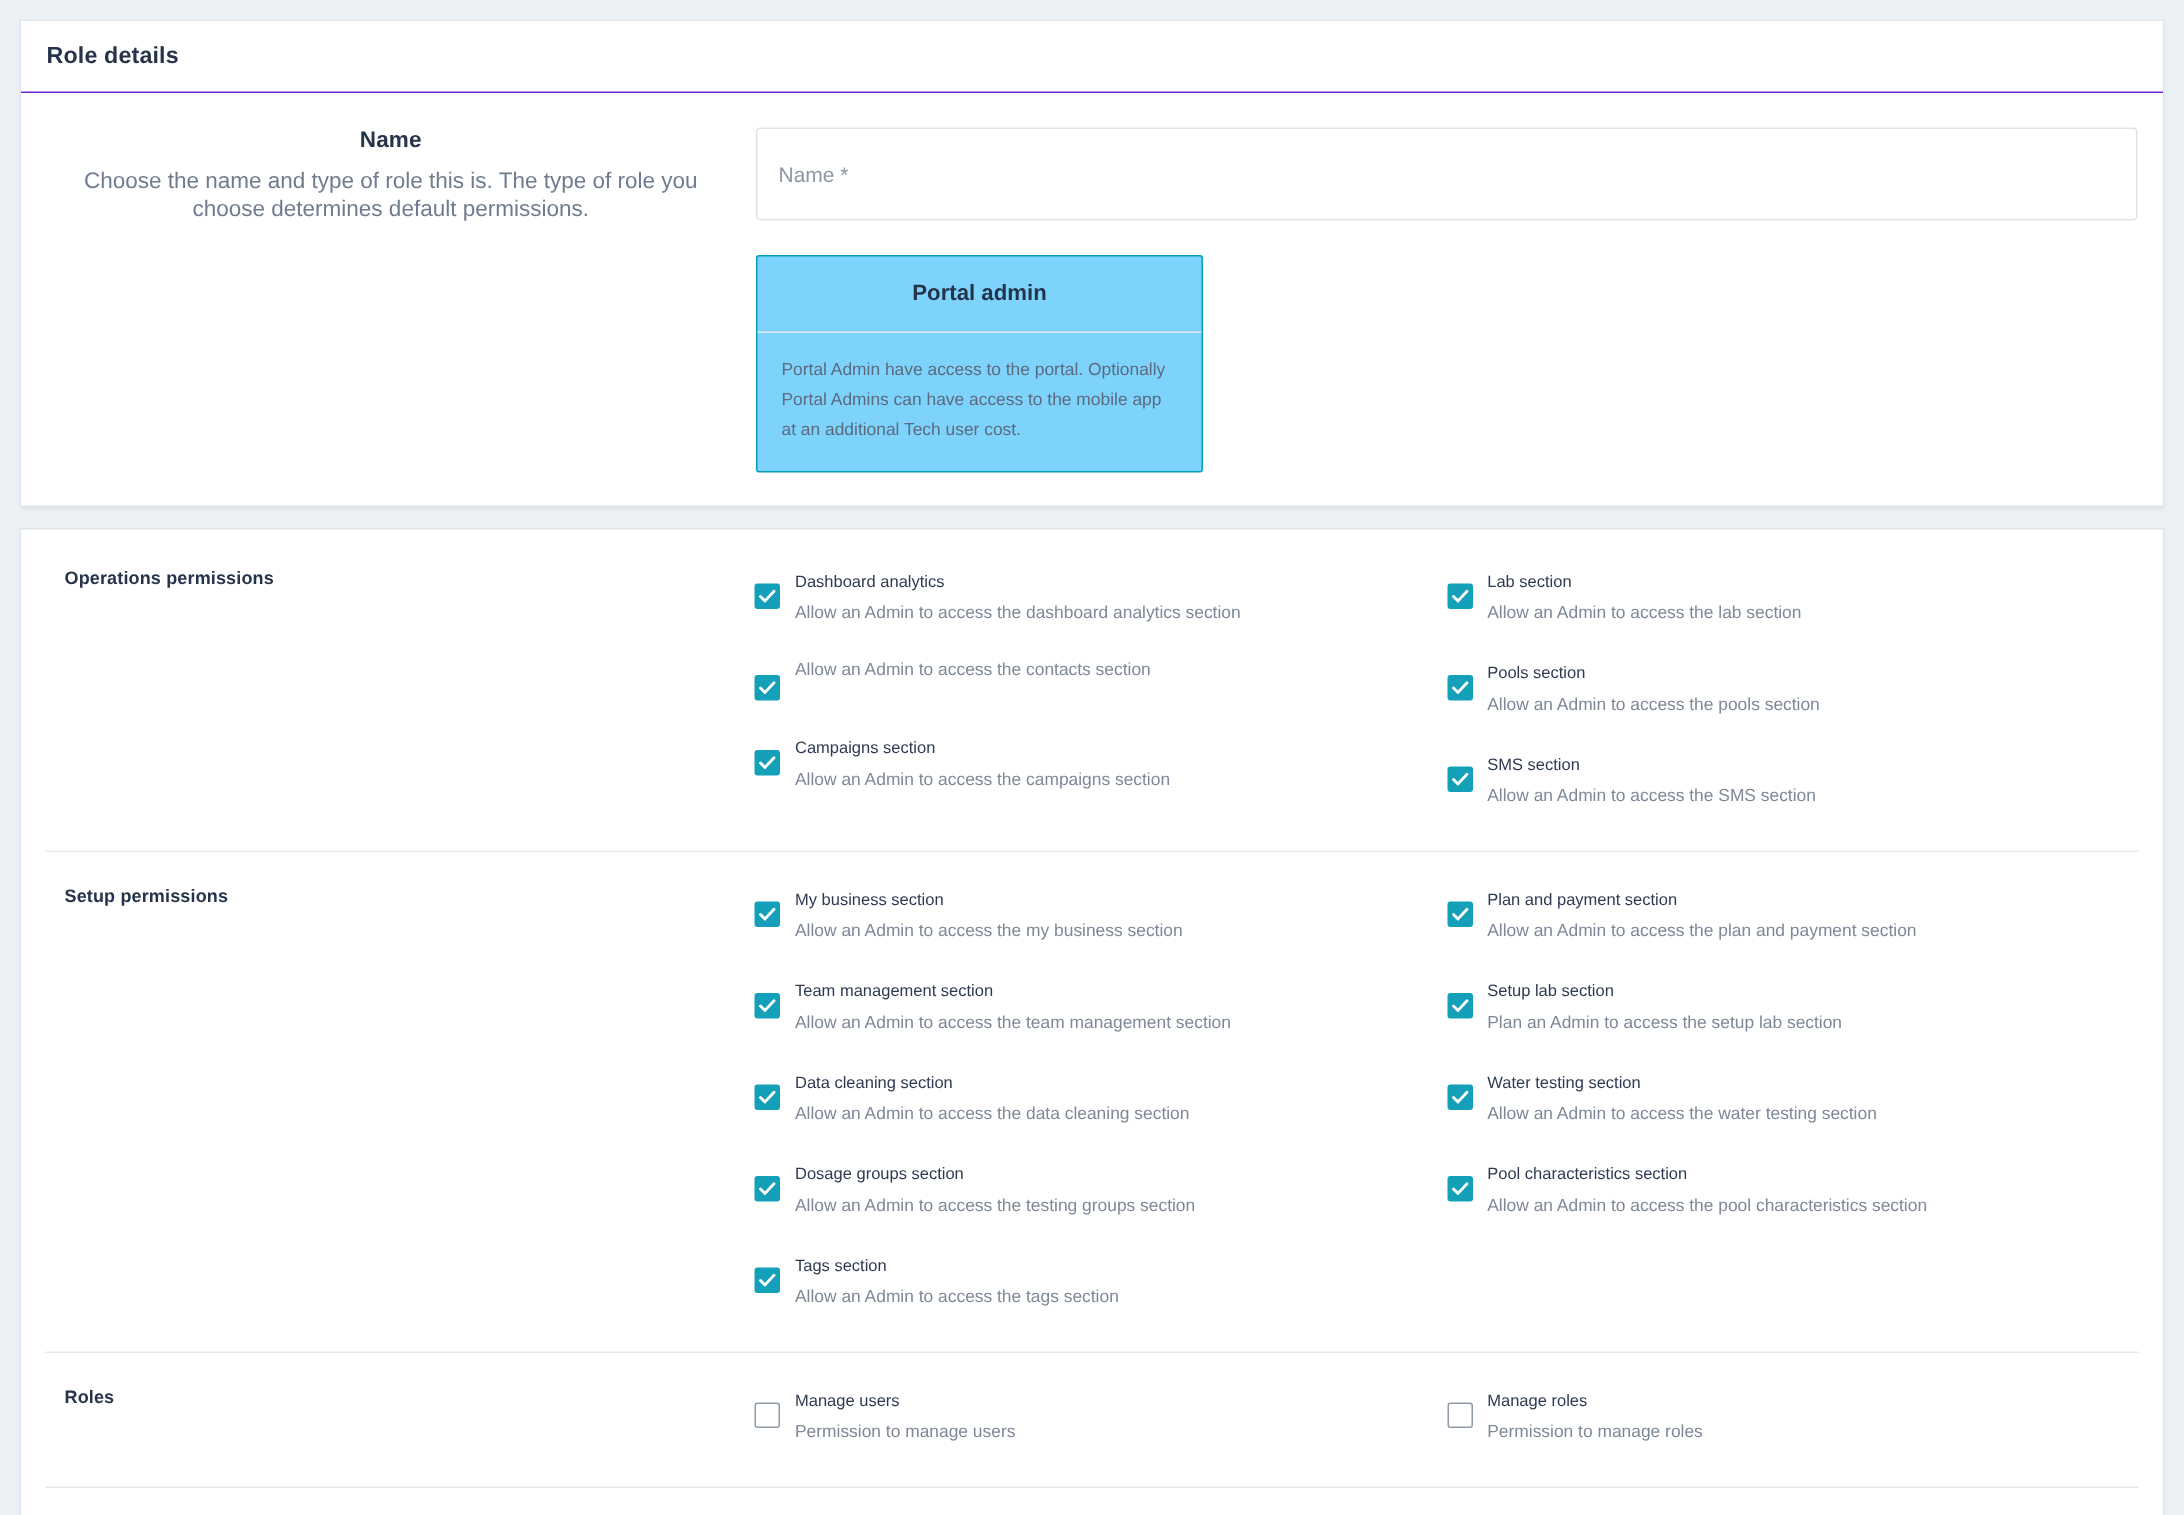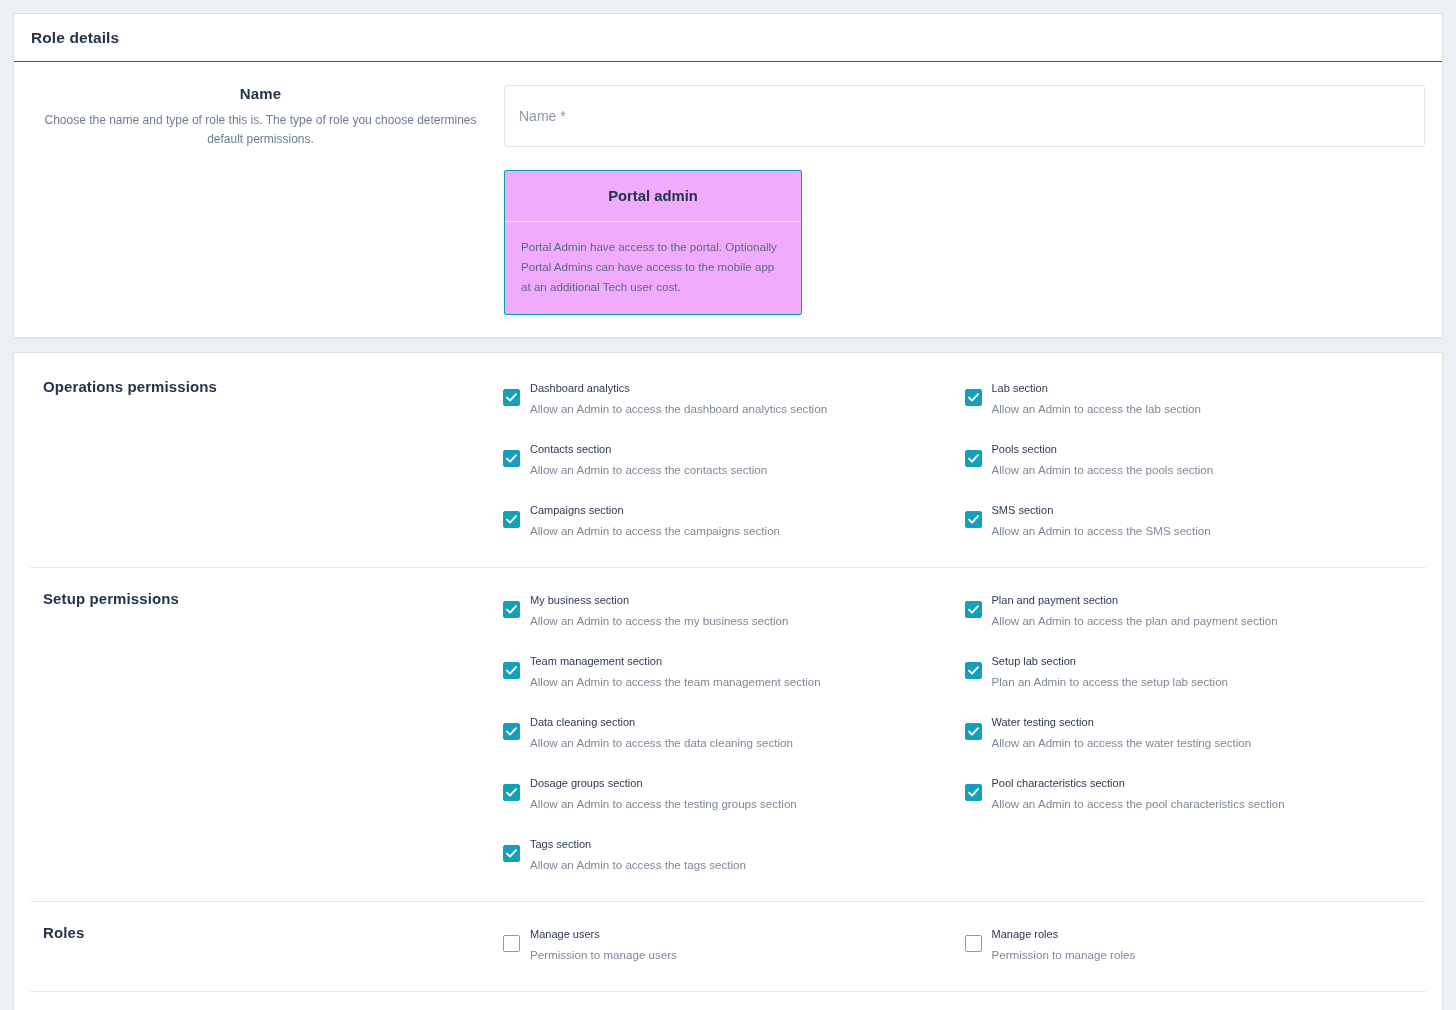--- a/index.html
+++ b/index.html
@@ -52,21 +52,21 @@
   .role-right { flex: 1 1 auto; }
 
   .section-title {
     font-size: 15px;
     font-weight: 700;
     color: #26344b;
     margin: 0 0 9px 0;
     letter-spacing: .1px;
   }
   .section-desc {
-    font-size: 12px;
+    font-size: 15px;
     line-height: 19px;
     color: #6f7c90;
     margin: 0;
     max-width: 460px;
   }
 
   .name-input {
     display: block;
     width: 100%;
     height: 62px;
@@ -78,21 +78,21 @@
     color: #3b4758;
     background: #fff;
     outline: none;
   }
   .name-input::placeholder { color: #8d97a6; }
 
   .role-card {
     margin-top: 23px;
     width: 298px;
     border: 1px solid #00a0b7;
-    background: #f0abfc;
+    background: #7dd3fc;
     border-radius: 2px;
     cursor: pointer;
   }
   .role-card-head {
     height: 51px;
     display: flex;
     align-items: center;
     justify-content: center;
     border-bottom: 1px solid #e8ecf0;
   }
@@ -121,21 +121,21 @@
   }
   .perm-group:first-child { border-top: none; padding-top: 25px; }
 
   .perm-label-col {
     width: 473px;
     flex: 0 0 473px;
     padding-left: 13px;
     padding-right: 10px;
   }
   .perm-group-title {
-    font-size: 15px;
+    font-size: 12px;
     font-weight: 700;
     color: #26344b;
     letter-spacing: .1px;
     margin: 0;
   }
 
   .perm-cols {
     flex: 1 1 auto;
     display: flex;
   }
@@ -235,21 +235,20 @@
                   <p class="perm-desc">Allow an Admin to access the dashboard analytics section</p>
                 </span>
               </div>
               <div class="perm-item">
                 <span class="cbox checked">
                   <svg width="13" height="13" viewBox="0 0 13 13" aria-hidden="true">
                     <path d="M2 6.6 L5 9.6 L11 3.2" fill="none" stroke="#ffffff" stroke-width="1.9" stroke-linecap="round" stroke-linejoin="round"></path>
                   </svg>
                 </span>
                 <span class="perm-text">
-                  <p class="perm-name">Contacts section</p>
                   <p class="perm-desc">Allow an Admin to access the contacts section</p>
                 </span>
               </div>
               <div class="perm-item">
                 <span class="cbox checked">
                   <svg width="13" height="13" viewBox="0 0 13 13" aria-hidden="true">
                     <path d="M2 6.6 L5 9.6 L11 3.2" fill="none" stroke="#ffffff" stroke-width="1.9" stroke-linecap="round" stroke-linejoin="round"></path>
                   </svg>
                 </span>
                 <span class="perm-text">

